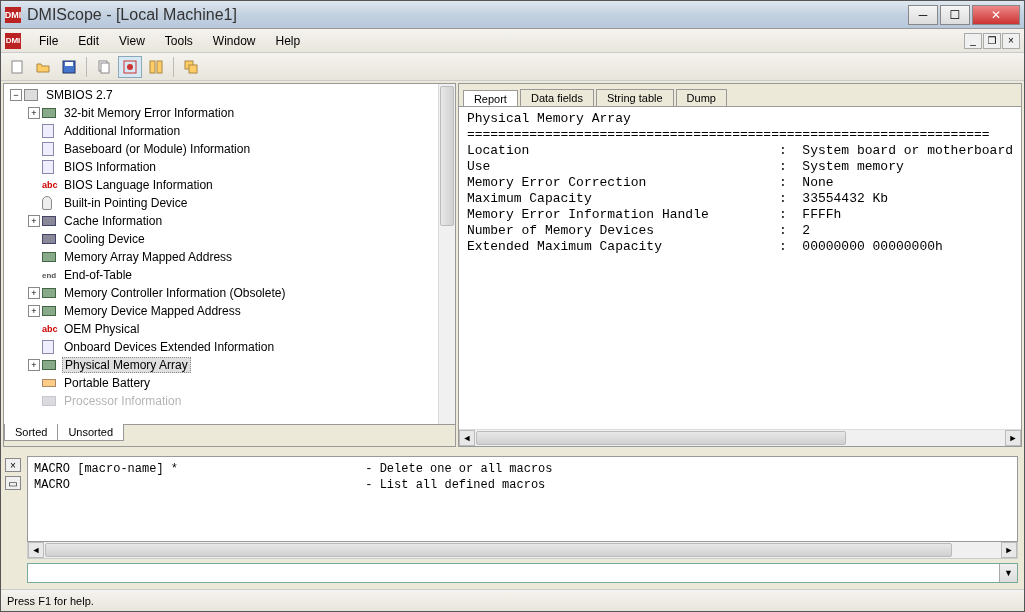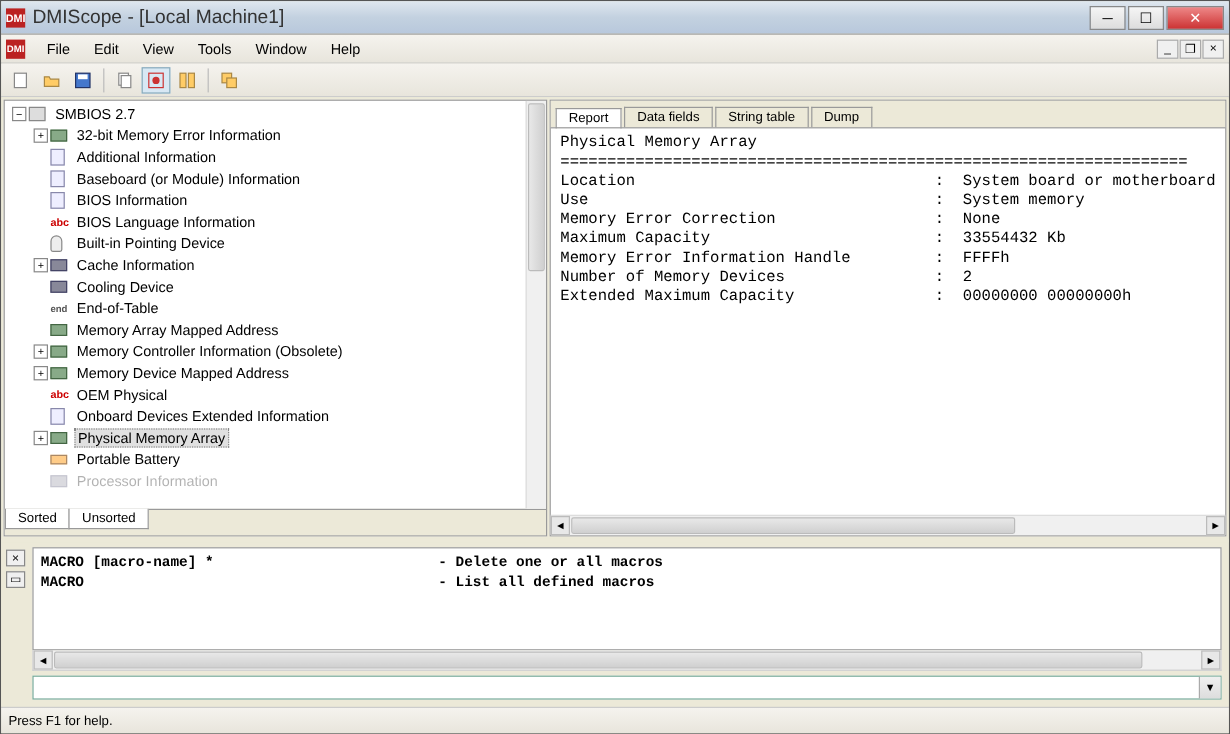--- a/index.html
+++ b/index.html
@@ -44,21 +44,21 @@
 .report-line { white-space: pre; line-height: 16px; }
 .h-scroll { height: 17px; background: #f0f0f0; border-top: 1px solid #ddd; position: relative; }
 .h-scroll-track { position: absolute; left: 17px; right: 17px; top: 1px; bottom: 1px; }
 .h-scroll-thumb { position: absolute; left: 0; width: 70%; top: 0; bottom: 0; background: linear-gradient(to bottom,#e8e8e8,#d0d0d0); border: 1px solid #bbb; border-radius: 2px; }
 .h-scroll-btn { position: absolute; width: 16px; top: 0; bottom: 0; background: #e8e8e8; border: 1px solid #bbb; display:flex; align-items:center; justify-content:center; font-size:9px;}
 .lower-panel { height: 140px; border-top: 3px solid #ece9d8; display: flex; }
 .lower-gutter { width: 24px; background: #ece9d8; display: flex; flex-direction: column; align-items: center; padding-top: 6px; gap: 4px; }
 .gutter-btn { width: 16px; height: 14px; border: 1px solid #888; background: #f0f0f0; font-size: 10px; display: flex; align-items: center; justify-content: center; cursor: pointer; }
 .lower-content { flex: 1; display: flex; flex-direction: column; padding: 4px 6px 4px 2px; }
 .macro-area { flex: 1; border: 1px solid #999; background: #fff; font-family: "Courier New", monospace; font-size: 12px; padding: 4px 6px; overflow: auto; position: relative; }
-.macro-line { white-space: pre; line-height: 16px; font-weight: bold; }
+.macro-line { white-space: pre; line-height: 16px; }
 .combo-row { height: 22px; display: flex; margin-top: 4px; }
 .combo { flex: 1; border: 1px solid #7a9; background: #fff; height: 20px; position: relative; }
 .combo-btn { position: absolute; right: 0; top: 0; bottom: 0; width: 18px; background: linear-gradient(to bottom,#f0f0f0,#ddd); border-left: 1px solid #aaa; display:flex;align-items:center;justify-content:center;font-size:9px; cursor:pointer;}
 .statusbar { height: 22px; background: linear-gradient(to bottom, #f5f3ee, #e8e5dc); border-top: 1px solid #ccc; display: flex; align-items: center; padding: 0 6px; font-size: 11px; }
 .ic-chip { width:14px; height:10px; background:#8a8; border:1px solid #464; }
 .ic-chip-b { width:14px; height:10px; background:#889; border:1px solid #446; }
 .ic-doc { width:12px; height:14px; background:#eef; border:1px solid #88a; }
 .ic-abc { color:#c00; font-weight:bold; font-size:9px; }
 .ic-end { color:#555; font-weight:bold; font-size:8px; }
 .ic-mon { width:14px; height:12px; background:#ddd; border:1px solid #888; }
@@ -218,31 +218,31 @@
                 <span class="expander-space"></span>
                 <span class="node-icon">
                   <span class="ic-chip-b"></span>
                 </span>
                 <span class="node-label">Cooling Device</span>
               </div>
               <div class="tree-node">
                 <span class="indent"></span>
                 <span class="expander-space"></span>
                 <span class="node-icon">
+                  <span class="ic-chip"></span>
+                </span>
+                <span class="node-label">Memory Array Mapped Address</span>
+              </div>
+              <div class="tree-node">
+                <span class="indent"></span>
+                <span class="expander-space"></span>
+                <span class="node-icon">
                   <span class="ic-end">end</span>
                 </span>
                 <span class="node-label">End-of-Table</span>
-              </div>
-              <div class="tree-node">
-                <span class="indent"></span>
-                <span class="expander-space"></span>
-                <span class="node-icon">
-                  <span class="ic-chip"></span>
-                </span>
-                <span class="node-label">Memory Array Mapped Address</span>
               </div>
               <div class="tree-node">
                 <span class="indent"></span>
                 <span class="expander">+</span>
                 <span class="node-icon">
                   <span class="ic-chip"></span>
                 </span>
                 <span class="node-label">Memory Controller Information (Obsolete)</span>
               </div>
               <div class="tree-node">

